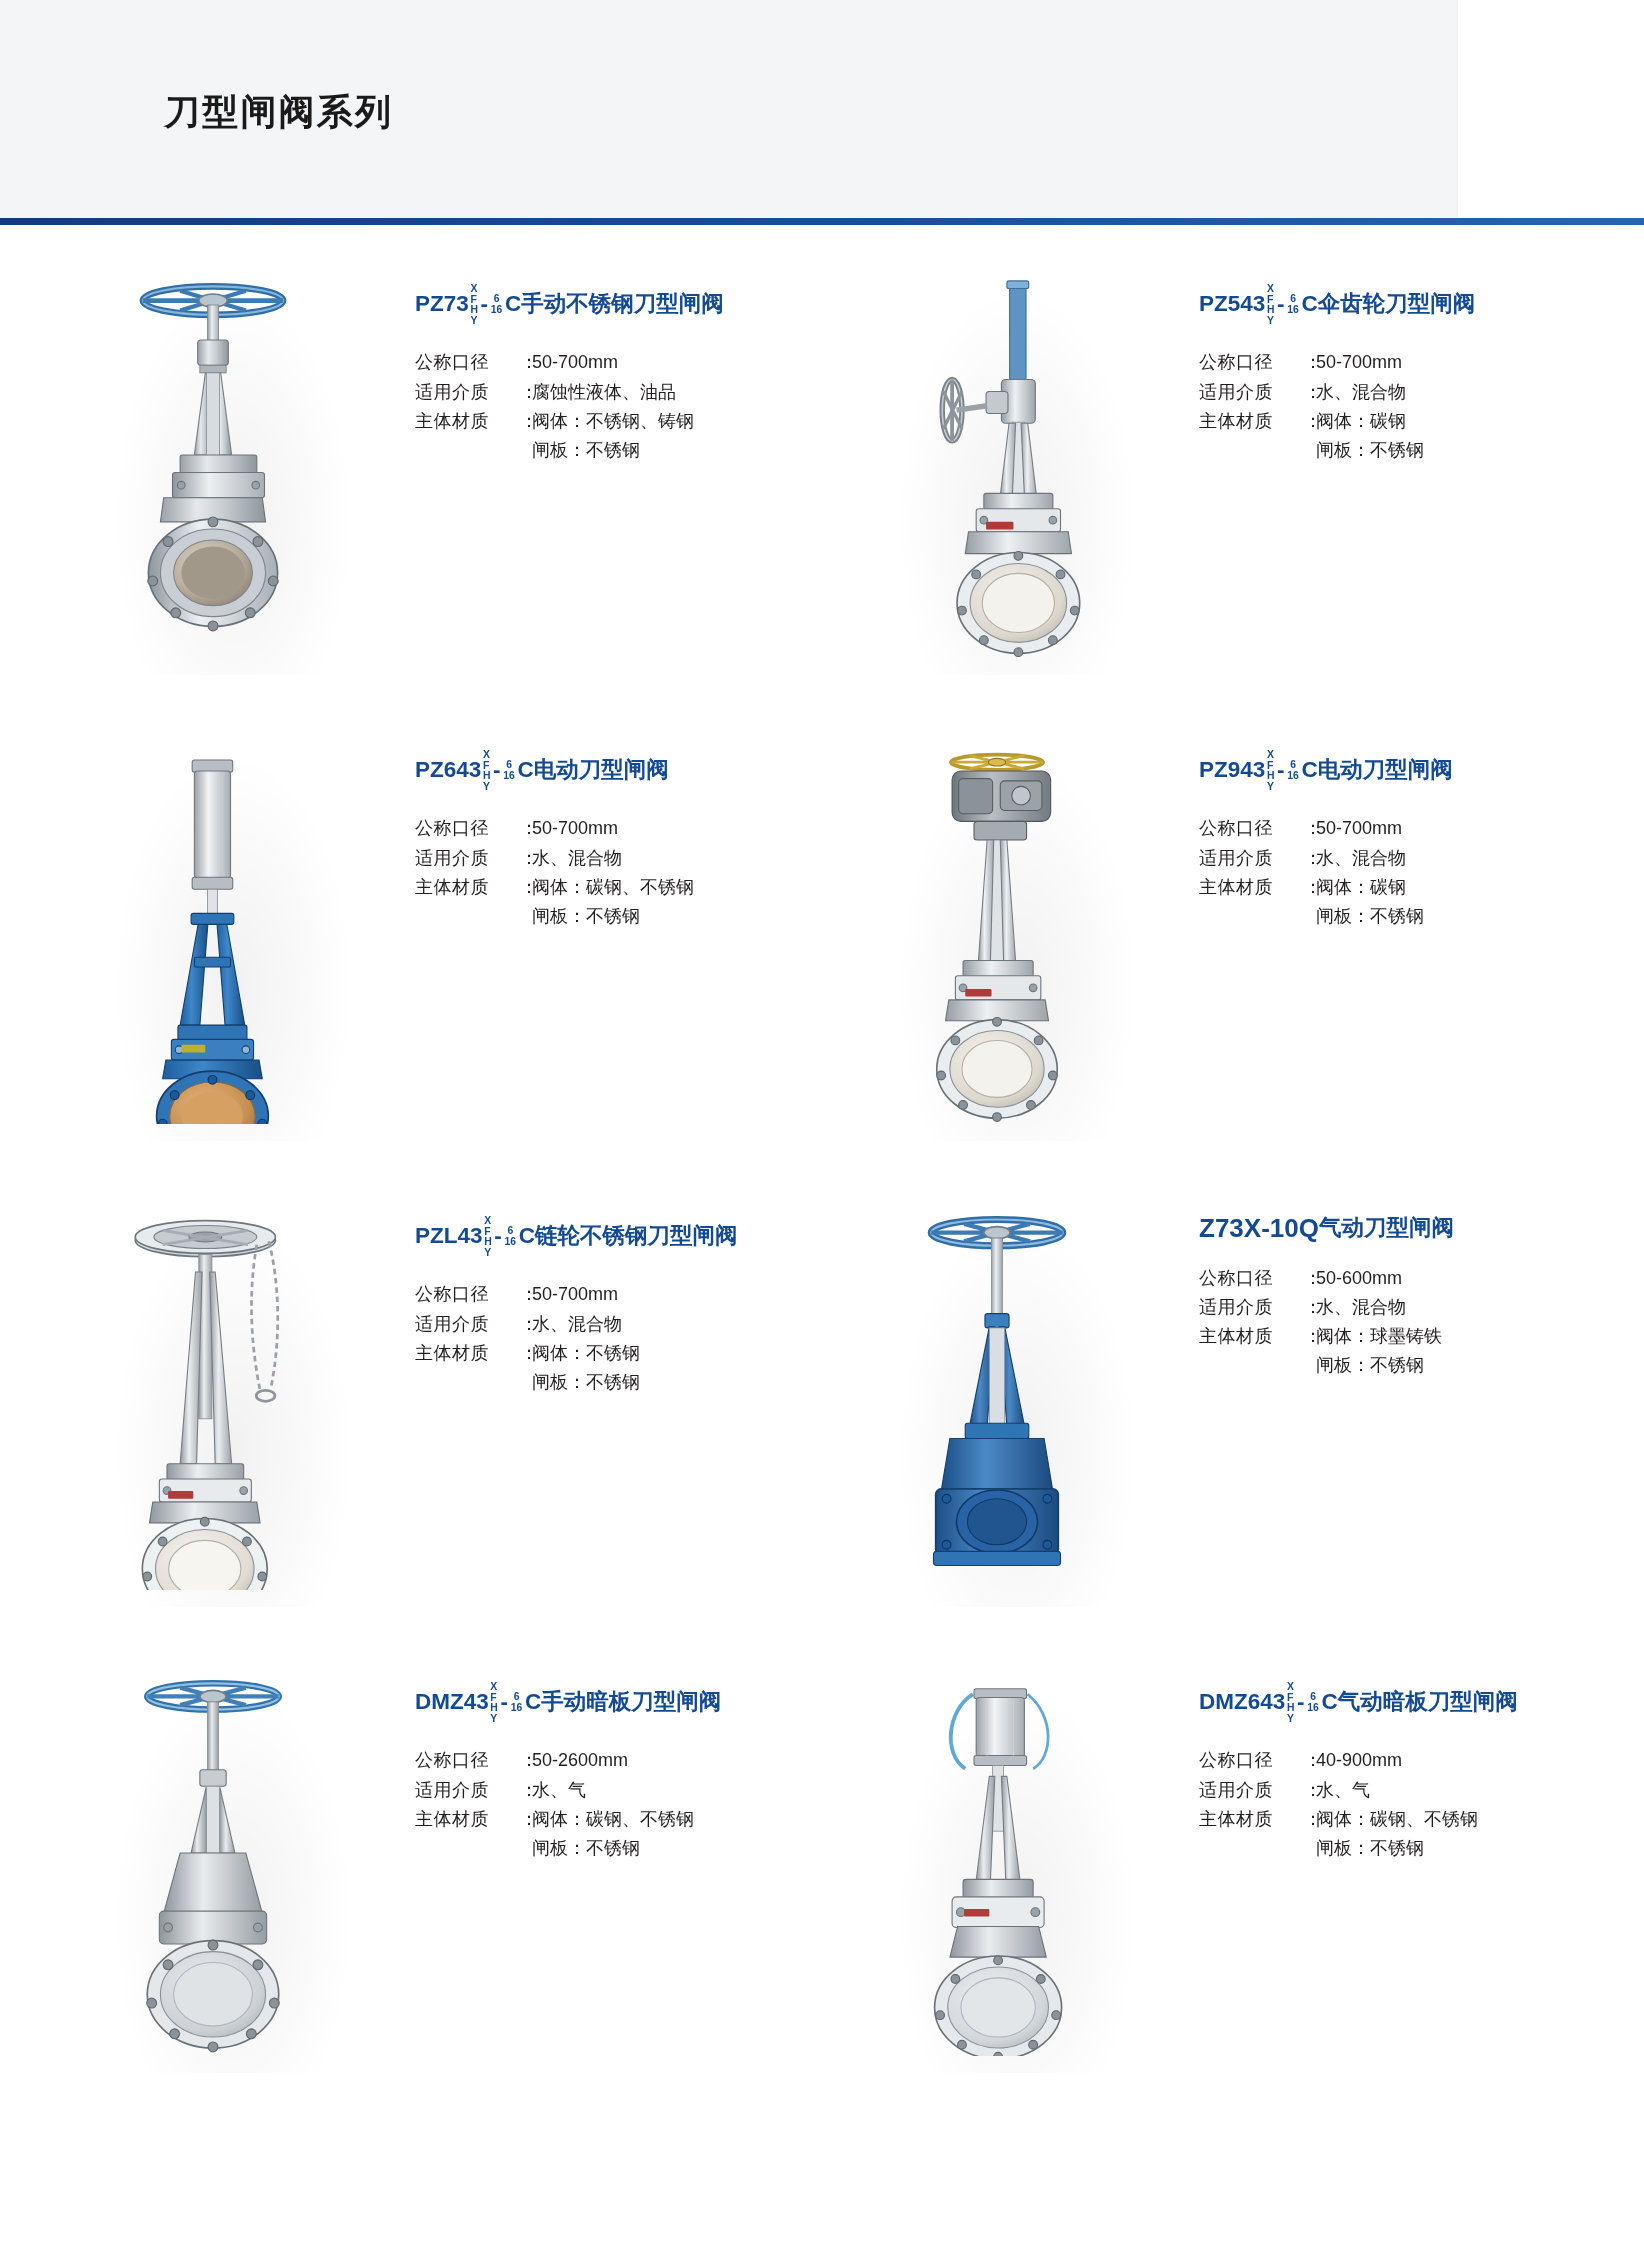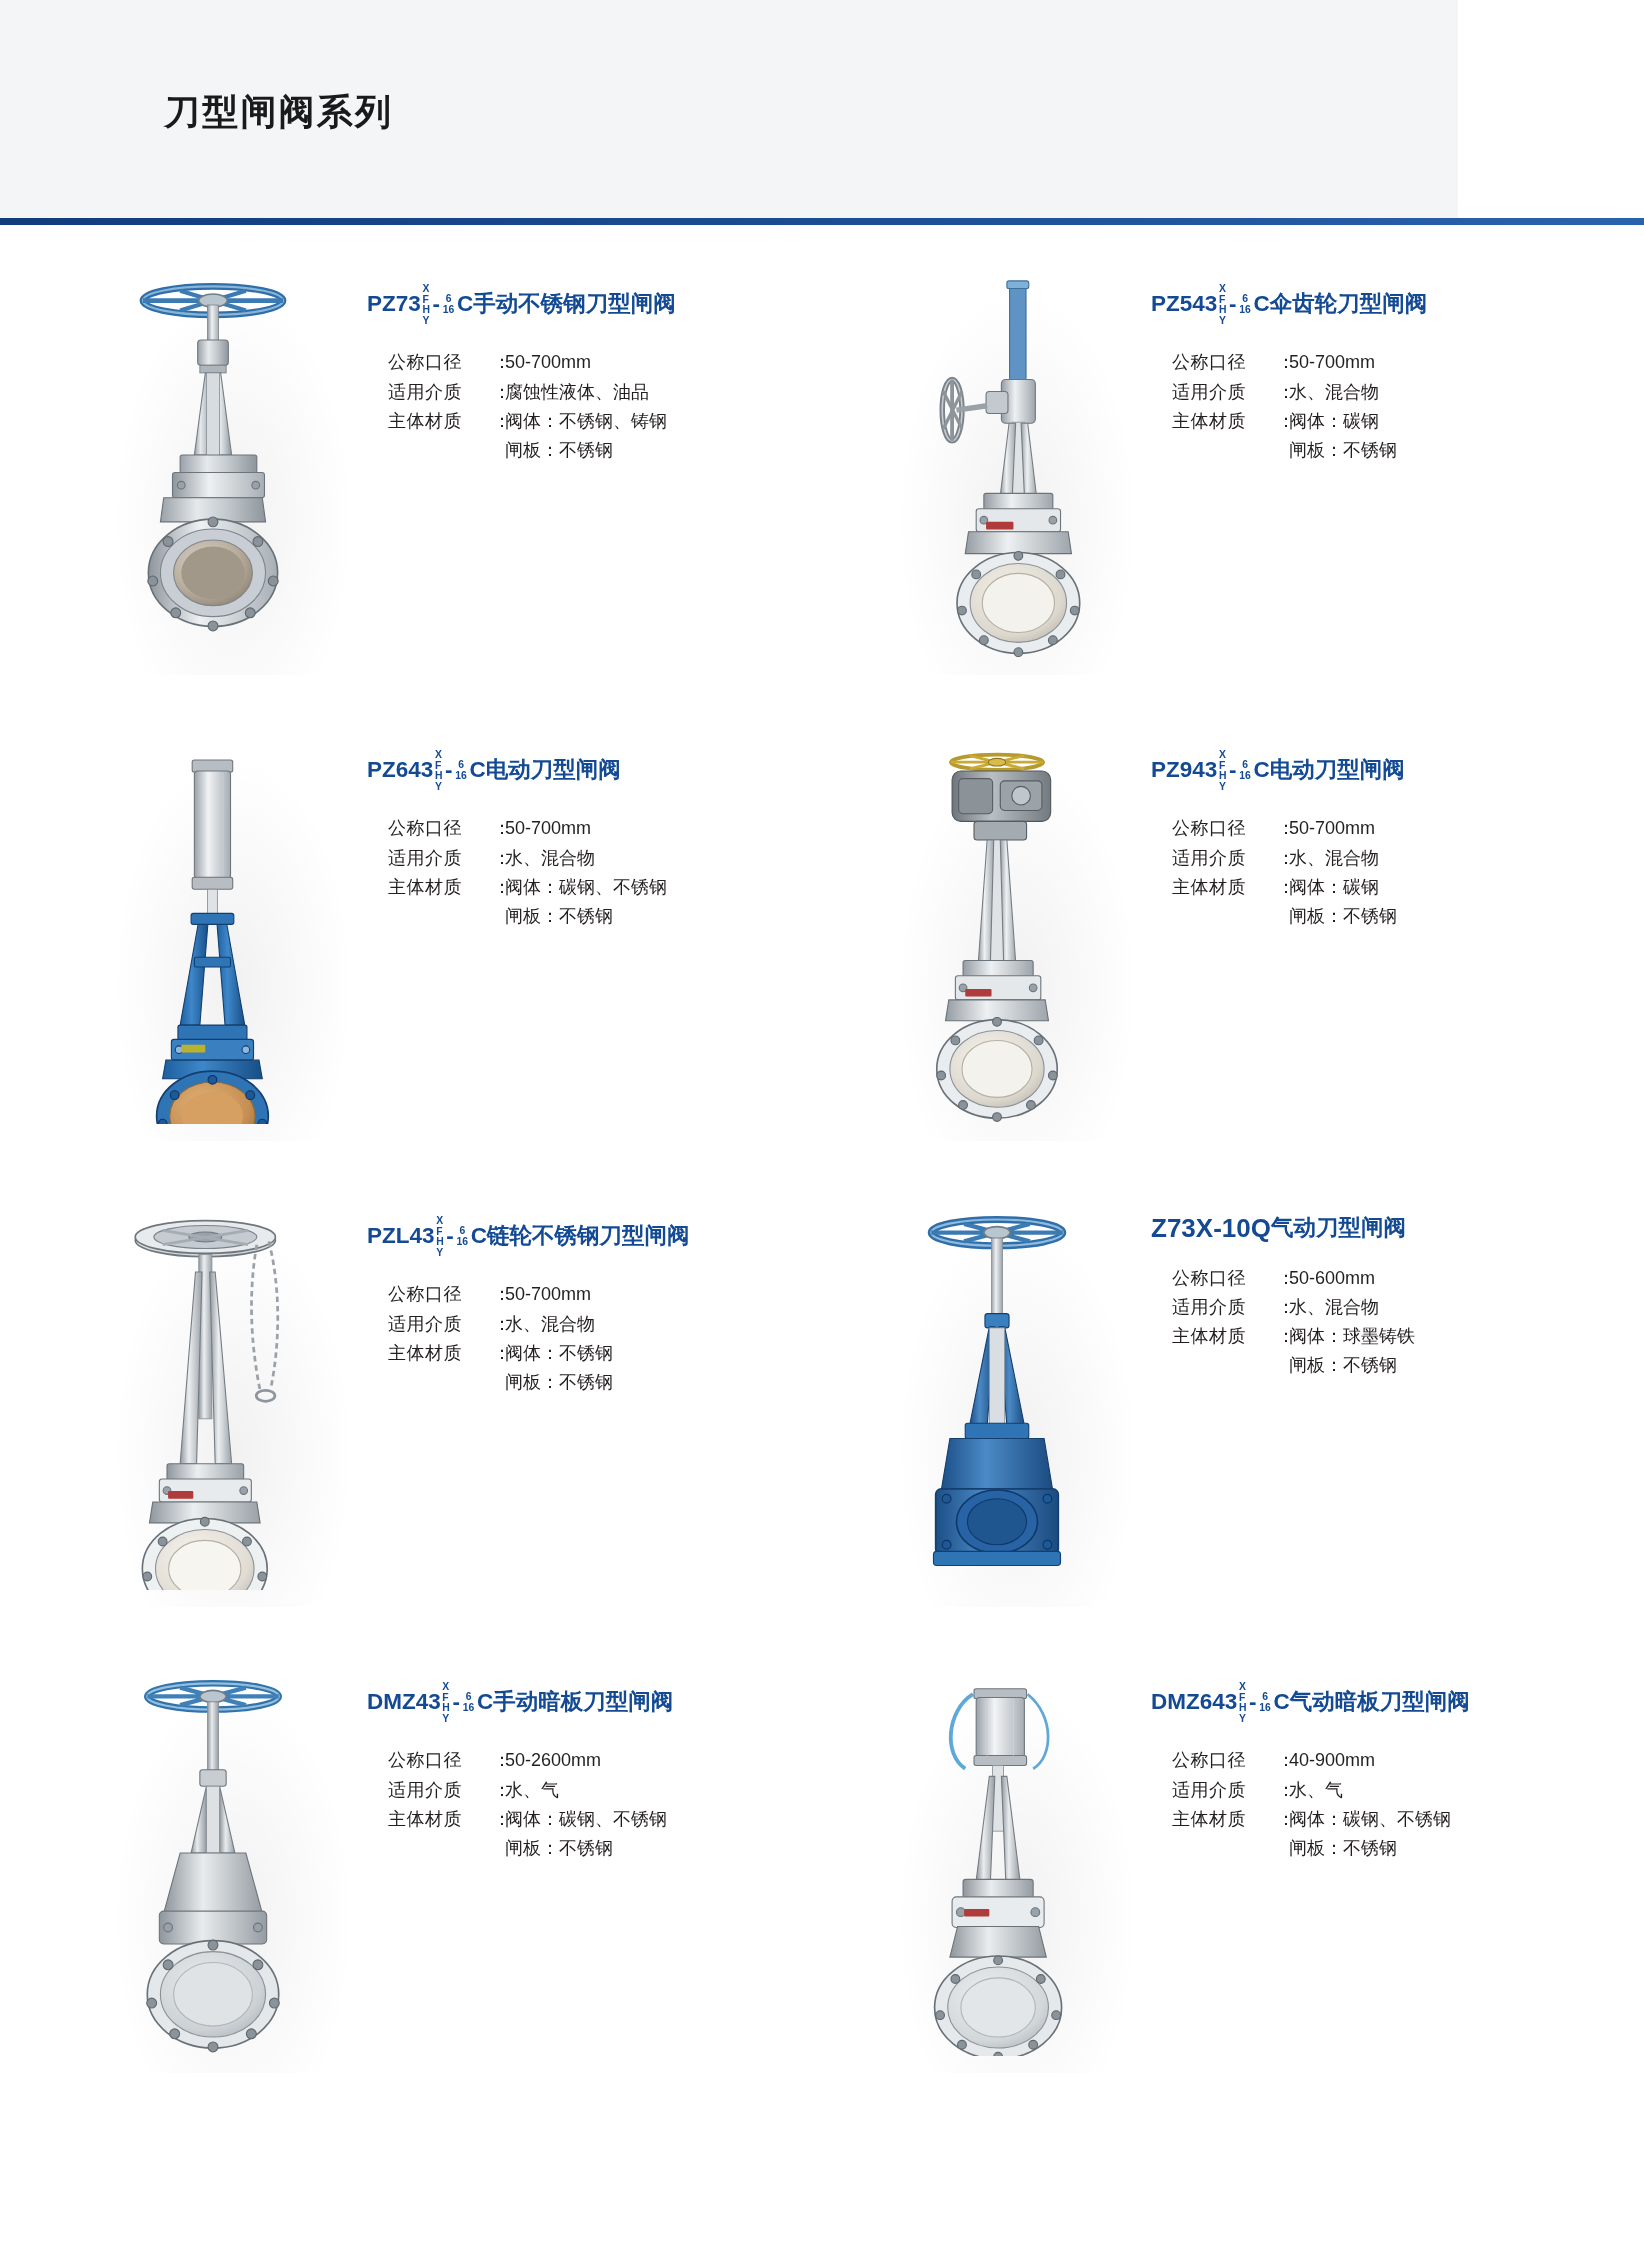--- a/index.html
+++ b/index.html
@@ -56,20 +56,21 @@
     column-gap: 0px;
     row-gap: 0px;
     padding-left: 49px;
   }
 
   .card {
     position: relative;
     display: flex;
     flex-direction: row;
     align-items: flex-start;
+    gap: 48px;
   }
 
   .img-wrap {
     position: relative;
     width: 318px;
     height: 100%;
     flex: 0 0 318px;
   }
 
   
@@ -138,21 +139,20 @@
     color: #231f20;
   }
   .spec-row {
     display: flex;
     align-items: flex-start;
   }
   .spec-label {
     width: 105px;
     flex: 0 0 105px;
     letter-spacing: 0.5px;
-    margin-left: 21px;
   }
   .spec-colon { width: 12px; flex: 0 0 12px; }
   .spec-value { flex: 1 1 auto; }
   .spec-sub {
     display: flex;
     align-items: flex-end;
   }
   .spec-sub .spec-label {
     width: 105px;
     flex: 0 0 105px;

